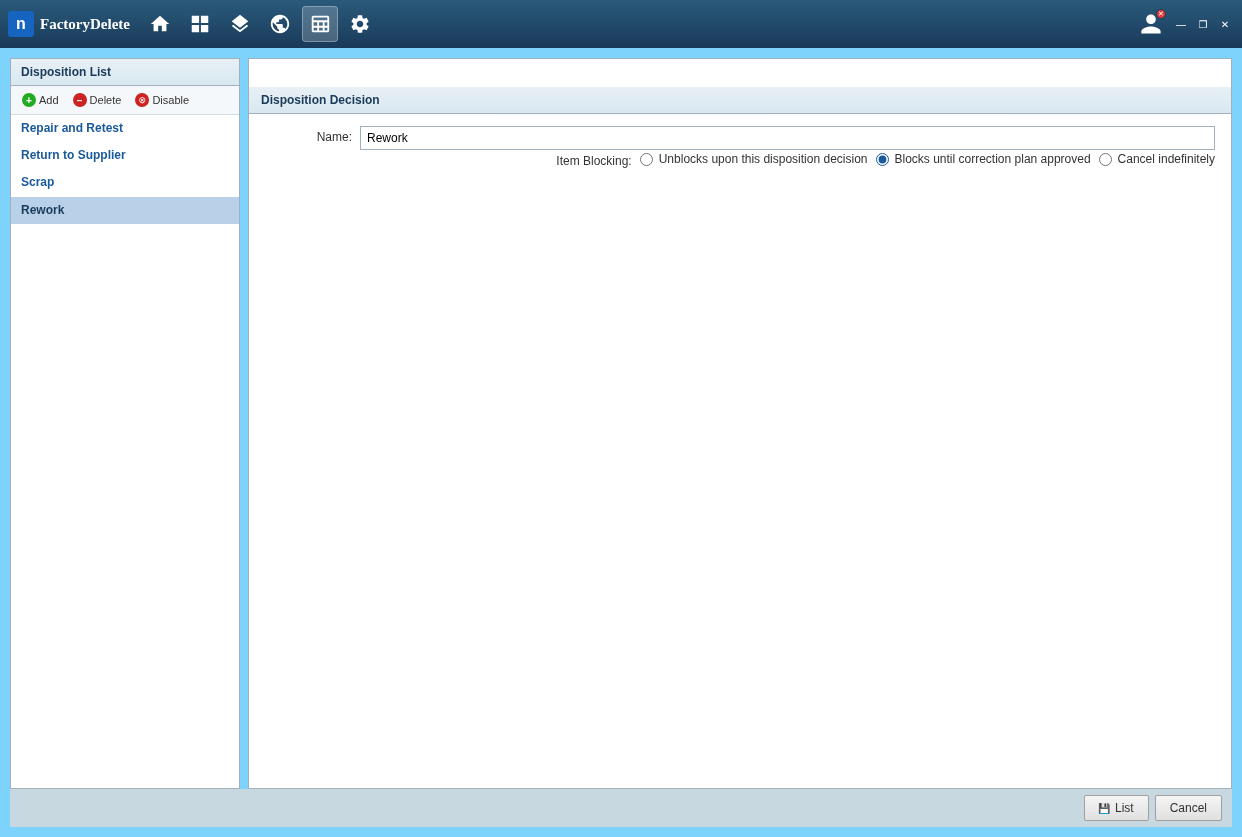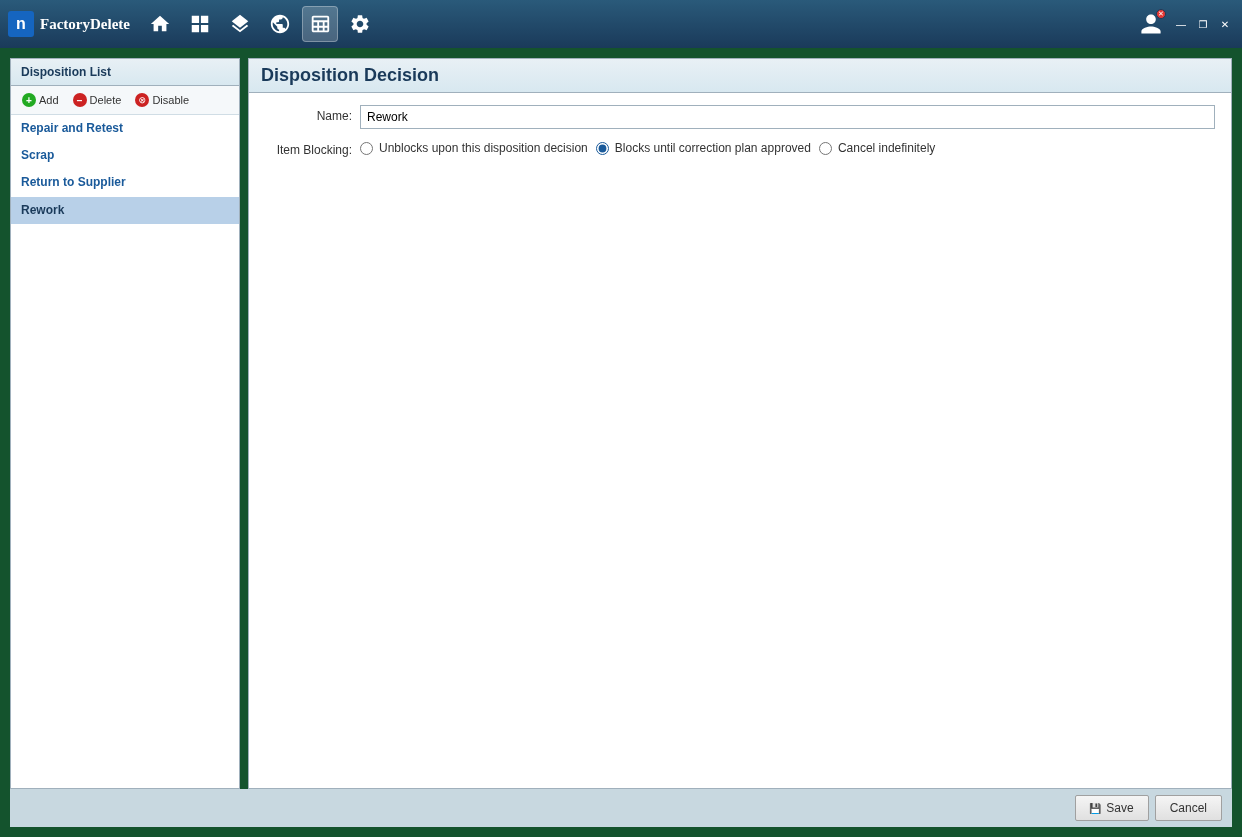--- a/index.html
+++ b/index.html
@@ -96,21 +96,21 @@
       border: 1px solid #1a3a5a;
       display: flex;
       align-items: center;
       justify-content: center;
       font-size: 7px;
       color: white;
     }
 
     
     .main-area {
-      background: #14532d;
+      background: #7dd3fc;
       height: calc(837px - 48px);
       padding: 10px;
       display: flex;
       flex-direction: column;
       gap: 0;
     }
 
     .content-wrapper {
       display: flex;
       gap: 8px;
@@ -198,30 +198,31 @@
       border: 1px solid #a0b0bc;
       display: flex;
       flex-direction: column;
     }
     .right-panel-header {
       background: linear-gradient(to bottom, #e8f0f5, #d8e8f0);
       padding: 6px 12px;
       font-weight: 600;
       color: #1a3a5a;
       border-bottom: 1px solid #a0b0bc;
-      font-size: 18px;
+      font-size: 12px;
+      margin-top: 28px;
     }
     .form-area {
       padding: 12px 16px;
       flex: 1;
     }
     .form-row {
       display: flex;
       align-items: flex-start;
-      margin-bottom: 10px;
+      justify-content: flex-end;
     }
     .form-label {
       width: 95px;
       font-size: 12px;
       color: #333;
       padding-top: 4px;
       flex-shrink: 0;
       text-align: right;
       padding-right: 8px;
     }
@@ -368,22 +369,22 @@
           <div class="icon-delete">−</div>
           <span>Delete</span>
         </div>
         <div class="toolbar-btn">
           <div class="icon-disable">⊗</div>
           <span>Disable</span>
         </div>
       </div>
       <div class="list-items">
         <div class="list-item">Repair and Retest</div>
+        <div class="list-item">Return to Supplier</div>
         <div class="list-item">Scrap</div>
-        <div class="list-item">Return to Supplier</div>
         <div class="list-item selected">Rework</div>
       </div>
     </div>
 
     <div class="right-panel">
       <div class="right-panel-header">Disposition Decision</div>
       <div class="form-area">
 
         <div class="form-row">
           <div class="form-label">Name:</div>
@@ -410,19 +411,19 @@
         </div>
 
       </div>
     </div>
 
   </div>
 
   <div class="bottom-bar">
     <button class="btn btn-default">
       <span class="save-icon">💾</span>
-      <span>Save</span>
+      <span>List</span>
     </button>
     <button class="btn btn-default">
       <span>Cancel</span>
     </button>
   </div>
 </div>
 
 </body></html>

